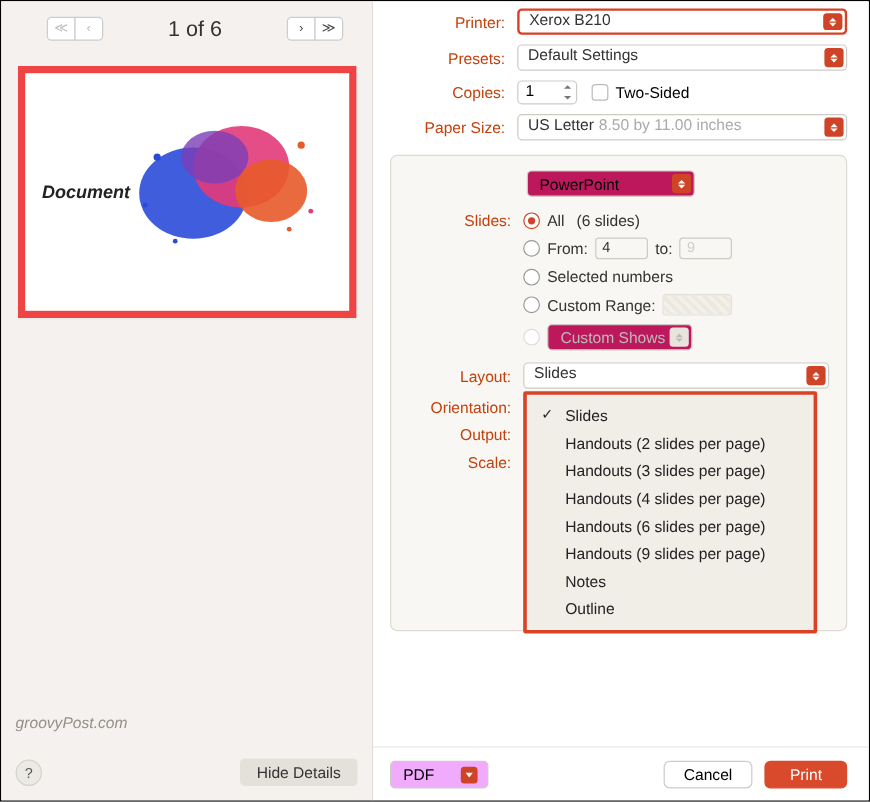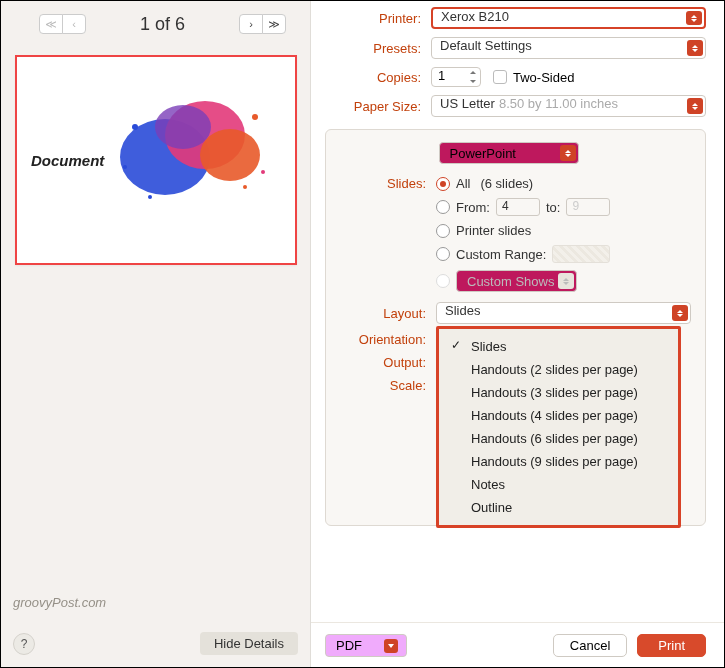--- a/index.html
+++ b/index.html
@@ -12,21 +12,21 @@
 .preview-nav { height: 46px; display: flex; align-items: center; justify-content: space-between; padding: 0 24px 0 38px; }
 .nav-group { display: flex; }
 .nav-btn { width: 24px; height: 20px; background: #fff; border: 1px solid #ccc; border-radius: 4px; display: flex; align-items: center; justify-content: center; color: #bbb; font-size: 11px; line-height: 1; }
 .nav-btn + .nav-btn { margin-left: -1px; border-top-left-radius: 0; border-bottom-left-radius: 0; }
 .nav-group .nav-btn:first-child { border-top-right-radius: 0; border-bottom-right-radius: 0; }
 .nav-btn.dark { color: #444; }
 .page-of { color: #333; font-size: 18px; }
 
 
 .preview-wrap { flex: 1; padding: 8px 14px 0 14px; }
-.slide-thumb { width: 282px; height: 210px; background: #fff; border: 2px solid #ef4444; display: flex; align-items: center; padding-left: 14px; position: relative; box-shadow: 0 1px 2px rgba(0,0,0,.05); }
+.slide-thumb { width: 282px; height: 210px; background: #fff; border: 6px solid #ef4444; display: flex; align-items: center; padding-left: 14px; position: relative; box-shadow: 0 1px 2px rgba(0,0,0,.05); }
 .slide-thumb .label { font-style: italic; font-weight: bold; font-size: 15px; color: #222; }
 .splash { position: absolute; right: 20px; top: 20px; width: 170px; height: 140px; }
 
 
 .watermark { position: absolute; left: 12px; bottom: 54px; color: #959087; font-size: 22px; font-family: Georgia, serif; }
 .watermark .g { font-style: italic; }
 .help-circle { position: absolute; left: 12px; bottom: 12px; width: 22px; height: 22px; border-radius: 50%; background: #eceae5; border: 1px solid #d5d2cc; color: #555; display: flex; align-items: center; justify-content: center; font-size: 12px; }
 .hide-details { position: absolute; right: 12px; bottom: 12px; background: #e4e1da; border-radius: 4px; padding: 4px 14px; color: #333; }
 
 
@@ -185,21 +185,21 @@
           </div>
           <div class="radio-row">
             <div class="radio"></div>
             <span>From:</span>
             <div class="smfield">4</div>
             <span>to:</span>
             <div class="smfield ph">9</div>
           </div>
           <div class="radio-row">
             <div class="radio"></div>
-            <span>Printer slides</span>
+            <span>Selected numbers</span>
           </div>
           <div class="radio-row">
             <div class="radio"></div>
             <span>Custom Range:</span>
             <div class="hatched"></div>
           </div>
           <div class="radio-row">
             <div class="radio disabled"></div>
             <div class="mini-select disabled">
               <span>Custom Shows</span>

